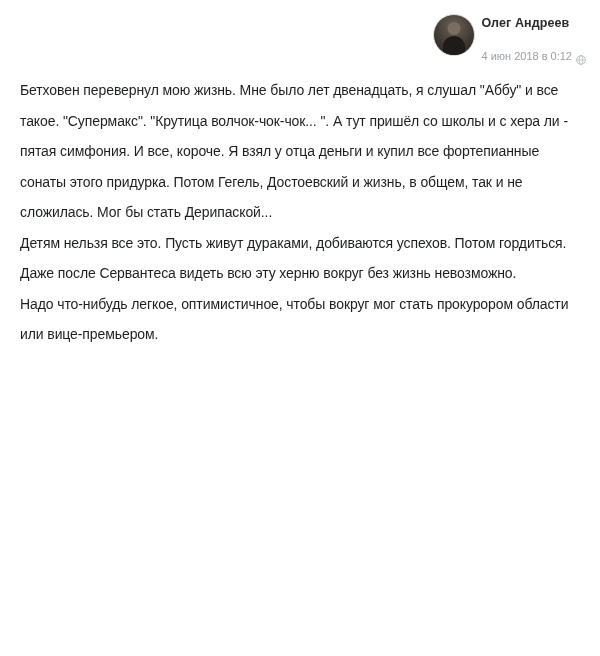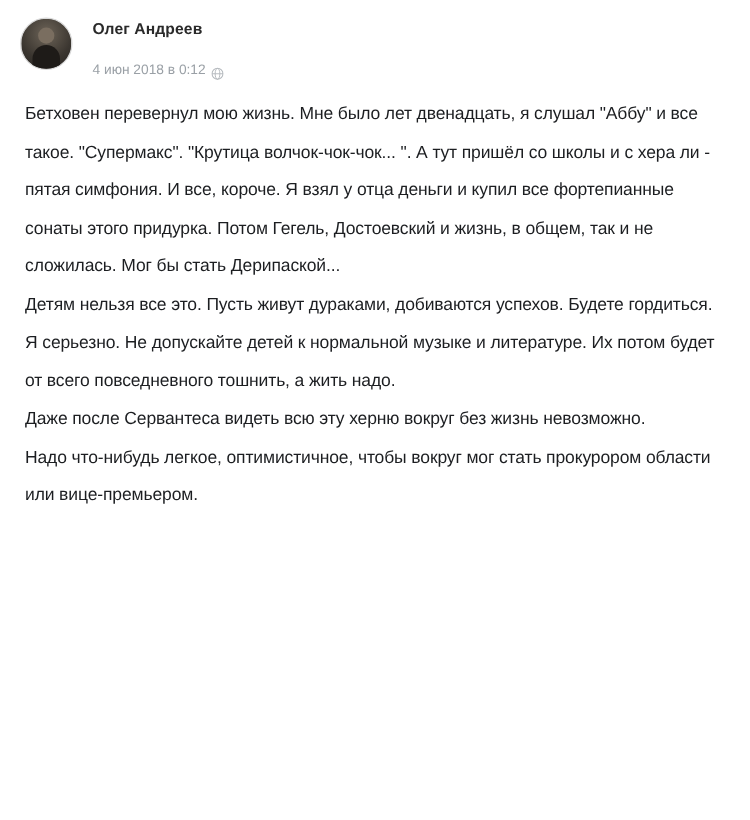--- a/index.html
+++ b/index.html
@@ -17,22 +17,23 @@
   .post {
     width: 600px;
     height: 656px;
     box-sizing: border-box;
     padding: 12px 14px 0 14px;
     background: #fff;
   }
   .post-header {
     display: flex;
     align-items: flex-start;
-    gap: 16px;
+    gap: 6px;
     padding: 2px 0 10px 2px;
+    justify-content: flex-end;
   }
   .avatar {
     width: 40px;
     height: 40px;
     border-radius: 50%;
     background: radial-gradient(circle at 50% 30%, #6d6458 0%, #3b3630 60%, #262320 100%);
     flex: 0 0 auto;
     position: relative;
     overflow: hidden;
     border: 1px solid #d8d8d8;
@@ -117,19 +118,18 @@
             <ellipse cx="8" cy="8" rx="3" ry="7" fill="none" stroke="#9aa0a6" stroke-width="1.2"></ellipse>
             <line x1="1" y1="8" x2="15" y2="8" stroke="#9aa0a6" stroke-width="1.2"></line>
           </svg>
         </span>
       </div>
     </div>
   </div>
 
   <div class="post-body">
     <p class="para">Бетховен перевернул мою жизнь. Мне было лет двенадцать, я слушал "Аббу" и все такое. "Супермакс". "Крутица волчок-чок-чок... ". А тут пришёл со школы и с хера ли - пятая симфония. И все, короче. Я взял у отца деньги и купил все фортепианные сонаты этого придурка. Потом Гегель, Достоевский и жизнь, в общем, так и не сложилась. Мог бы стать Дерипаской...</p>
-    <p class="para">Детям нельзя все это. Пусть живут дураками, добиваются успехов. Будете гордиться.</p>
-    <p class="para">Я серьезно. Не допускайте детей к нормальной музыке и литературе. Их потом будет от всего повседневного тошнить, а жить надо.</p>
+    <p class="para">Детям нельзя все это. Пусть живут дураками, добиваются успехов. Потом гордиться.</p>
     <p class="para">Даже после Сервантеса видеть всю эту херню вокруг без жизнь невозможно.</p>
     <p class="para">Надо что-нибудь легкое, оптимистичное, чтобы вокруг мог стать прокурором области или вице-премьером.</p>
   </div>
 
 </div>
 
 </body></html>

